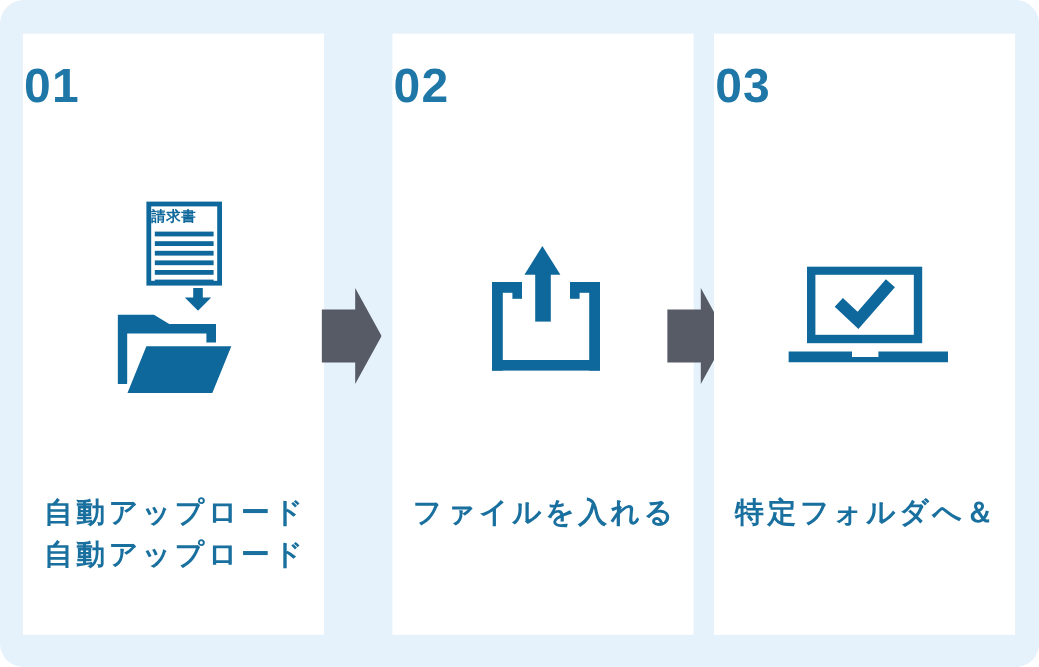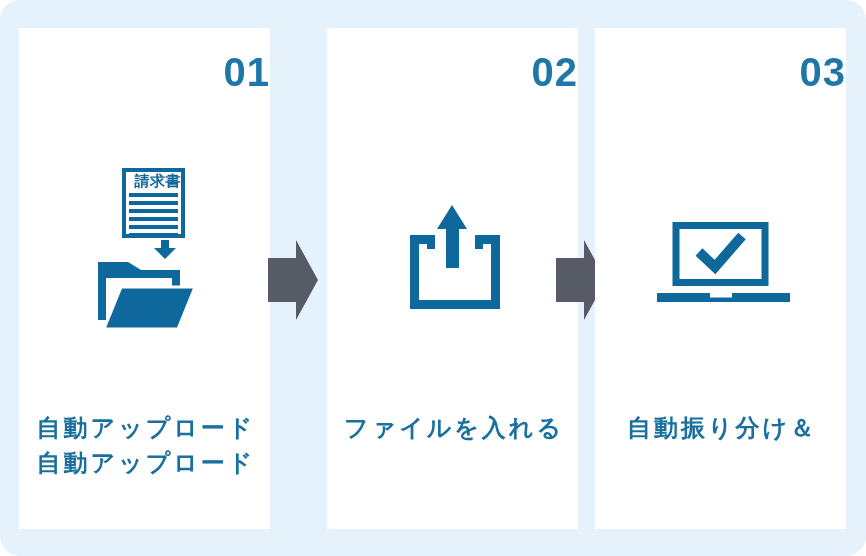--- a/index.html
+++ b/index.html
@@ -19,21 +19,21 @@
     height: 501px;
     background: var(--card, #FFFFFF);
   }
   .card.c1 { left: 19px; }
   .card.c2 { left: 307px; margin-left: 20px; }
   .card.c3 { left: 595px; }
 
   .step-number {
     position: absolute;
     top: 24px; left: 0; right: 0;
-    text-align: right;
+    text-align: left;
     font-weight: bold;
     font-size: 40px;
     line-height: 40px;
     letter-spacing: 1px;
     text-indent: 1px;
     color: var(--number-blue, #1E77A7);
   }
 
   .step-label {
     position: absolute;
@@ -53,22 +53,22 @@
   .doc {
     position: absolute;
     left: 103px; top: 140px;
     width: 63px; height: 70px;
     box-sizing: border-box;
     border: 4px solid var(--icon-blue, #0F689B);
     background: #fff;
   }
   .doc-title {
     margin-top: 3px;
-    text-align: right;
-    font-size: 15px;
+    text-align: left;
+    font-size: 12px;
     font-weight: bold;
     letter-spacing: 0.5px;
     color: var(--icon-blue, #0F689B);
     line-height: 11px;
   }
   .doc-line {
     height: 4px;
     margin: 4px 3px 0 3px;
     background: var(--icon-blue, #0F689B);
   }
@@ -157,17 +157,17 @@
   <section class="card c3">
     <div class="step-number">03</div>
 
     <svg class="laptop icon" width="133" height="80" viewBox="0 0 133 80" aria-hidden="true">
       <rect x="19" y="3.5" width="89" height="57" fill="#FFFFFF" stroke="currentColor" stroke-width="7"></rect>
       <path d="M42,30 L58,45 L85,14" fill="none" stroke="currentColor" stroke-width="10"></path>
       <path d="M0,71 H53 V75.5 H75 V71 H133 V80 H0 Z" fill="currentColor"></path>
     </svg>
 
     <div class="step-label">
-      <div>自動振り分け＆</div>
+      <div>特定フォルダへ＆</div>
     </div>
   </section>
 
 </div>
 
 </body></html>

